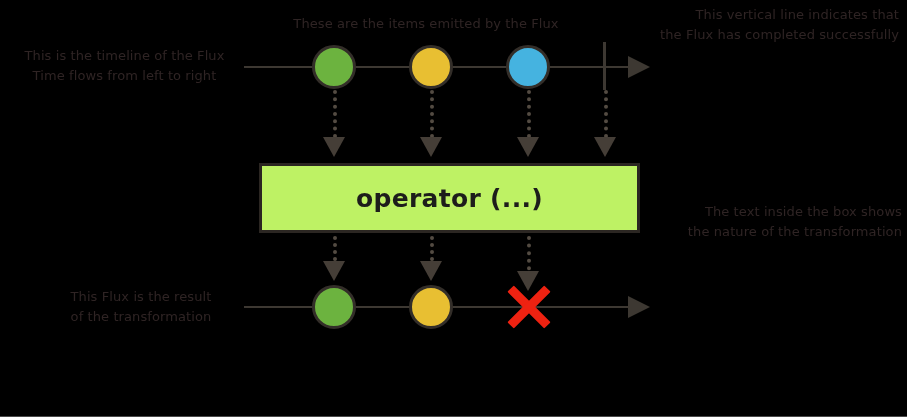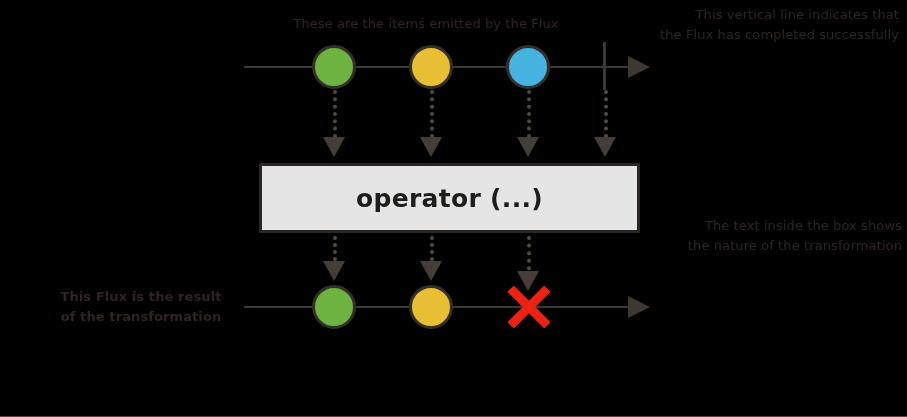--- a/index.html
+++ b/index.html
@@ -50,21 +50,21 @@
   }
   .complete-line {
     position: absolute;
     width: 3px;
     background: #3d3832;
   }
 
   
   .op-box {
     position: absolute;
-    background: #e5e5e5;
+    background: #bef264;
     border: 3px solid #2b2622;
     box-sizing: border-box;
     display: flex;
     align-items: center;
     justify-content: center;
   }
   .op-label {
     color: #1d1d1b;
     font-size: 25px;
     font-weight: bold;
@@ -101,31 +101,33 @@
     border-radius: 1px;
   }
   .error-x span.a { transform: translateY(-50%) rotate(45deg); }
   .error-x span.b { transform: translateY(-50%) rotate(-45deg); }
 </style>
 </head>
 <body>
 
 <div id="stage">
 
+  <div class="note left" style="left:12px; top:46px; width:225px; text-align:center;">This is the timeline of the Flux
+Time flows from left to right</div>
 
   <div class="note center" style="left:266px; top:14px; width:320px;">These are the items emitted by the Flux</div>
 
   <div class="note left" style="left:599px; top:5px; width:300px;">This vertical line indicates that
 the Flux has completed successfully</div>
 
 
-  <div class="note left" style="left:652px; top:216px; width:250px;">The text inside the box shows
+  <div class="note left" style="left:652px; top:202px; width:250px;">The text inside the box shows
 the nature of the transformation</div>
 
-  <div class="note left" style="left:55px; top:287px; width:172px; text-align:center;font-weight:bold;">This Flux is the result
+  <div class="note left" style="left:55px; top:287px; width:172px; text-align:center;">This Flux is the result
 of the transformation</div>
 
 
   <div class="axis" style="left:244px; top:66px; width:390px;"></div>
   <div class="arrowhead" style="left:628px; top:56px;"></div>
 
   <div class="marble" style="left:312px; top:45px; background:#6cb33f;"></div>
   <div class="marble" style="left:409px; top:45px; background:#e8bf32;"></div>
   <div class="marble" style="left:506px; top:45px; background:#45b3e0;"></div>
 

